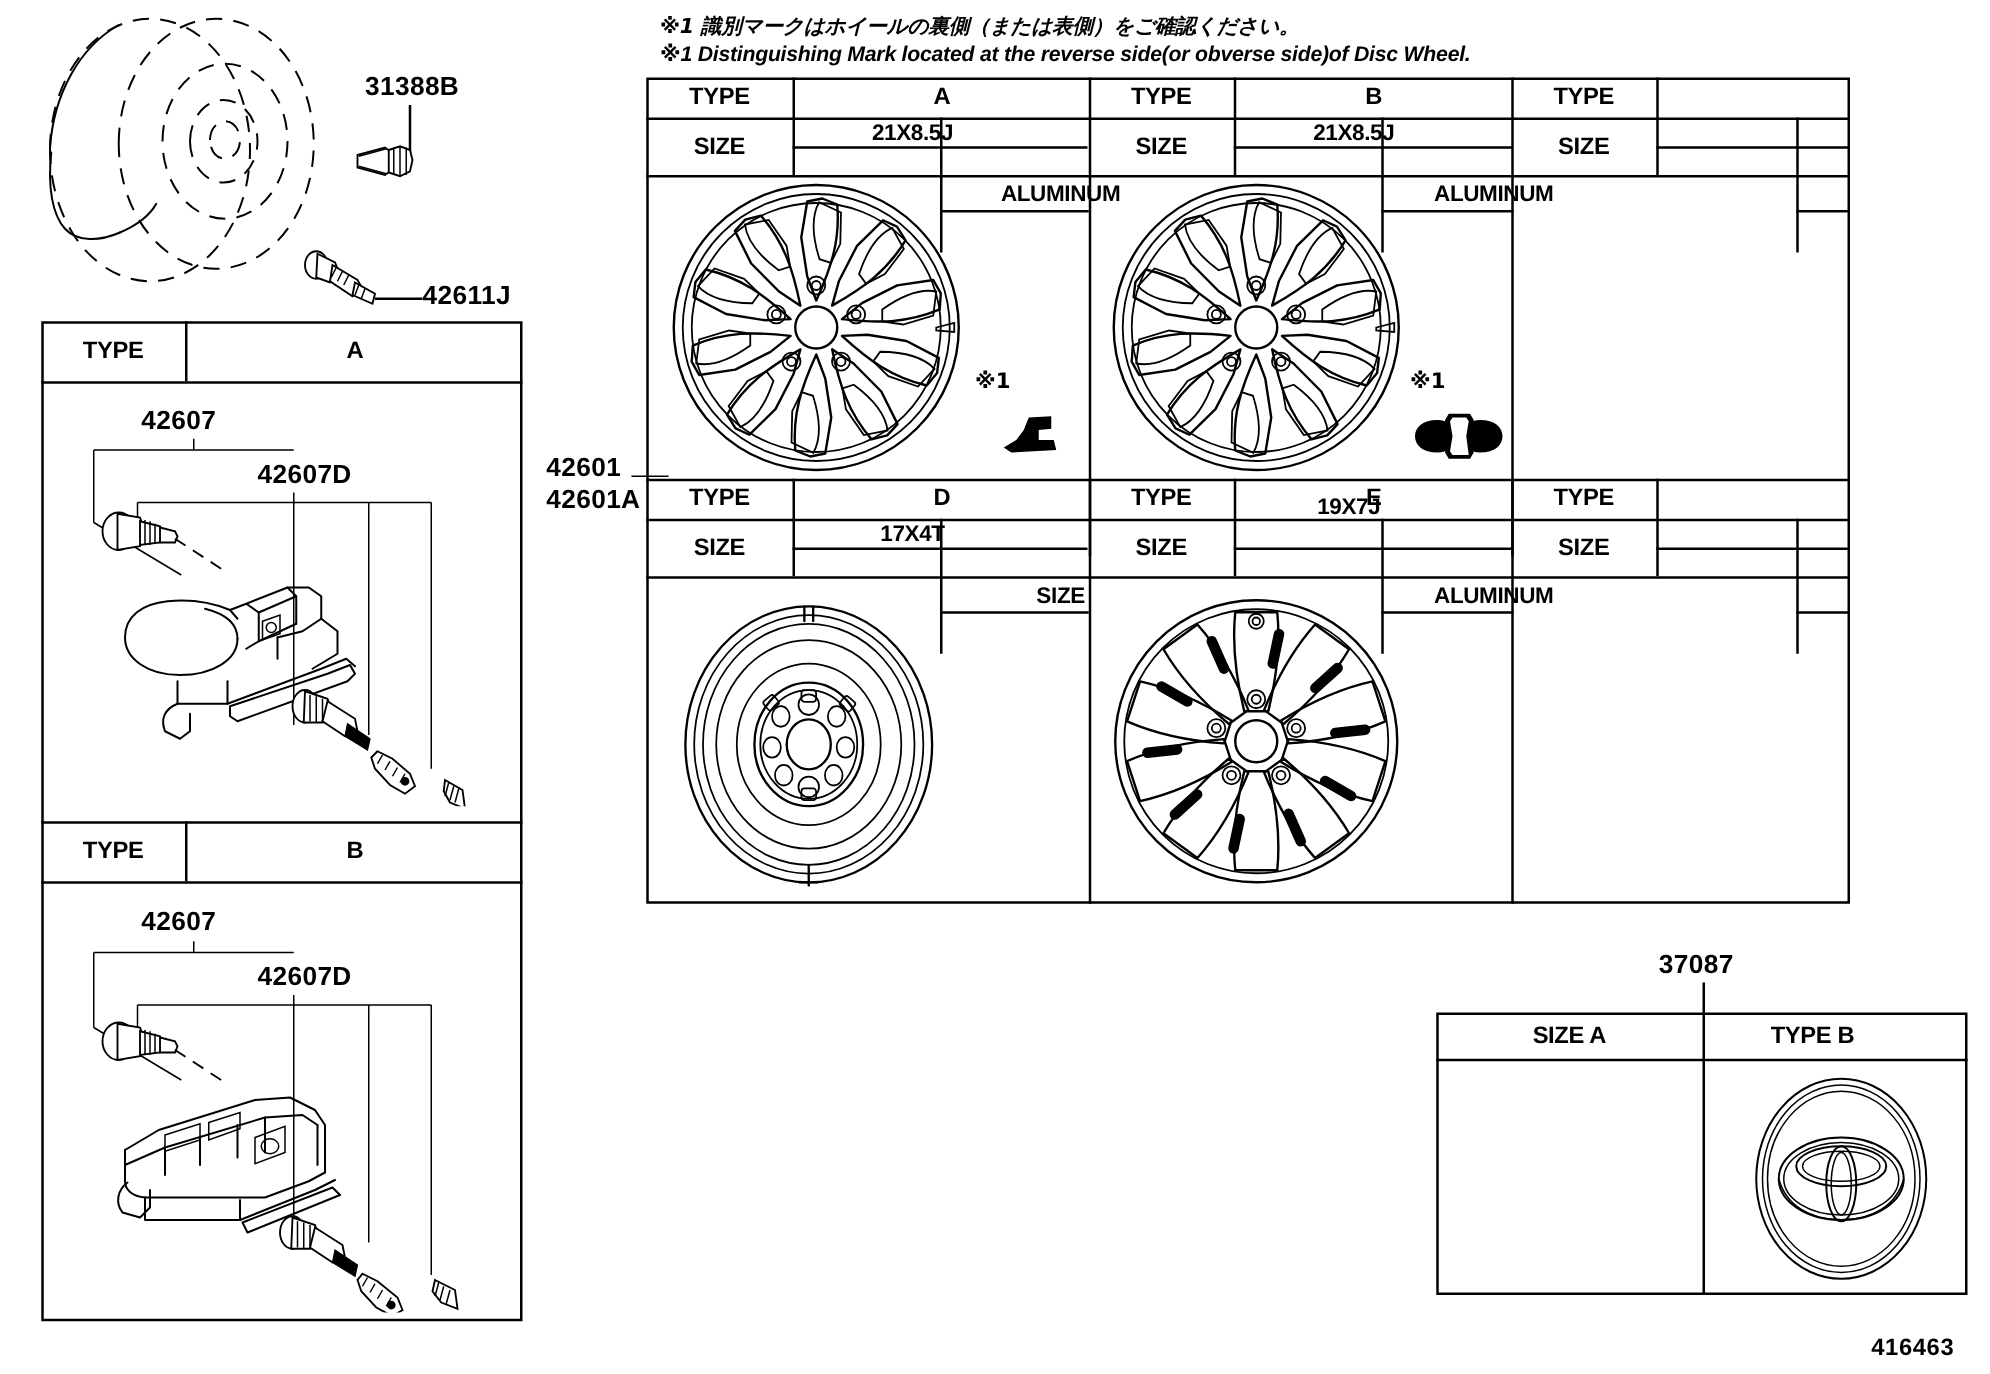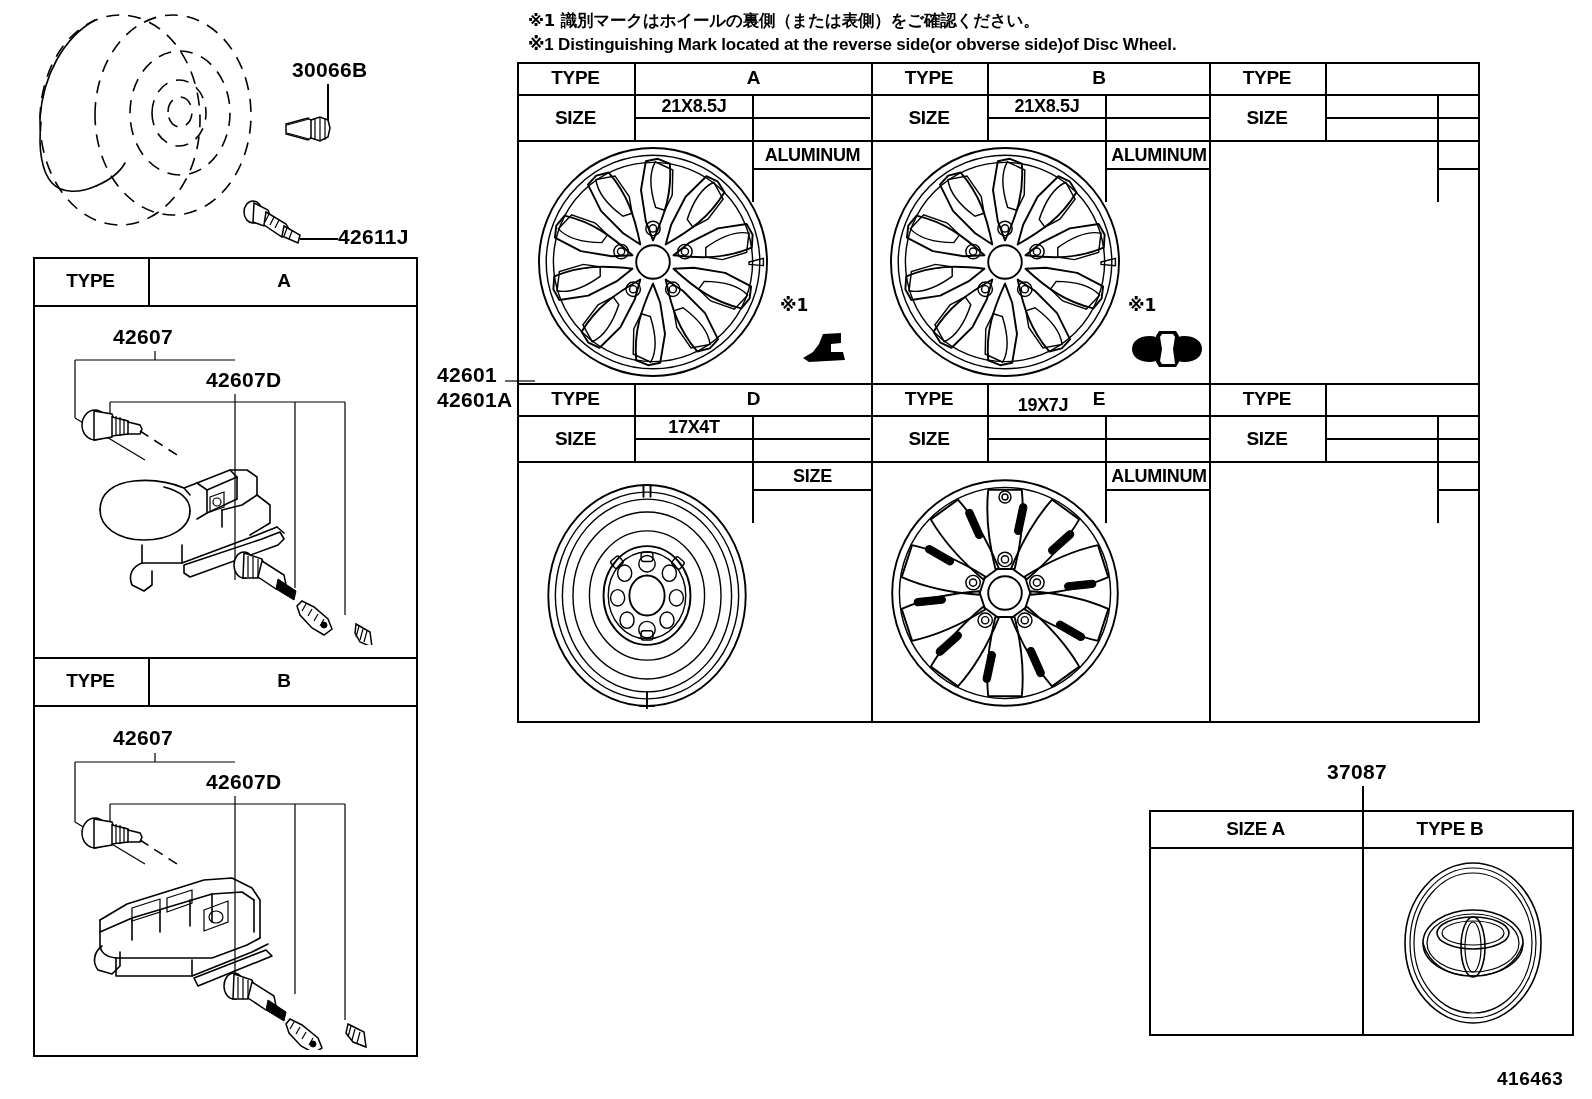--- a/index.html
+++ b/index.html
@@ -2,27 +2,27 @@
 <html><head>
 <meta charset="utf-8">
 <style>
   html,body{margin:0;padding:0;background:#fff;}
   body{
     width:1592px;height:1099px;position:relative;overflow:hidden;
     font-family:"Liberation Sans","DejaVu Sans",sans-serif;
     color:#000;
   }
   .abs{position:absolute;}
-  .note{font-size:17px;font-weight:700;letter-spacing:-0.2px;white-space:nowrap;}
+  .note{font-size:17px;font-weight:700;letter-spacing:-0.2px;white-space:nowrap;font-style:italic;}
   .note-jp{font-family:"DejaVu Sans",sans-serif;font-size:16.5px;font-weight:700;}
   .pn{font-size:21px;font-weight:700;letter-spacing:0.3px;white-space:nowrap;}
   .cellTxt{font-size:19px;font-weight:700;letter-spacing:-0.3px;
            display:flex;align-items:center;justify-content:center;
            width:100%;height:100%;text-align:center;}
-  .cellTxt.sm{font-size:18px;}
+  .cellTxt.sm{font-size:18px;margin-left:36px;}
   
   .frame{border:2px solid #000;box-sizing:border-box;}
   .vline{position:absolute;background:#000;width:2px;}
   .hline{position:absolute;background:#000;height:2px;}
   .leader{position:absolute;background:#000;}
   .lead-v{width:1.5px;}
   .lead-h{height:1.5px;}
   .docid{font-size:19px;font-weight:700;letter-spacing:0.5px;}
   svg{display:block;}
   .ln{fill:none;stroke:#000;stroke-width:1.6;stroke-linejoin:round;stroke-linecap:round;}
@@ -45,21 +45,21 @@
     <path class="ln-dash" d="M130 113 a50 62 0 0 1 50 -62 a50 62 0 0 1 50 62 a50 62 0 0 1 -50 62 a50 62 0 0 1 -50 -62 z"></path>
     <path class="ln-dash" d="M152 113 a27 33 0 0 1 27 -33 a27 33 0 0 1 27 33 a27 33 0 0 1 -27 33 a27 33 0 0 1 -27 -33 z"></path>
     <path class="ln-dash" d="M168 112 a12 15 0 0 1 12 -15 a12 15 0 0 1 12 15 a12 15 0 0 1 -12 15 a12 15 0 0 1 -12 -15 z"></path>
 
     <path class="ln" d="M41 122 C 38 150 42 172 52 183 C 62 194 80 193 96 186"></path>
     <path class="ln" d="M96 186 C 110 180 120 172 125 163"></path>
     <path class="ln" d="M40 118 C 43 76 63 38 95 20"></path>
   </svg>
 </div>
 
-<div class="abs pn" style="left:292px;top:58px;">30066B</div>
+<div class="abs pn" style="left:292px;top:58px;">31388B</div>
 <div class="leader lead-v abs" style="left:327px;top:84px;height:48px;"></div>
 
 <div class="abs" style="left:282px;top:108px;">
   <svg width="62" height="42" viewBox="0 0 62 42">
     <path class="wh" d="M4 16 L26 10 L30 13 L30 29 L26 32 L4 26 Z"></path>
     <path class="wh" d="M29 12 L38 9 L46 12 L48 20 L46 29 L38 33 L29 30 Z"></path>
     <path class="ln-thin" d="M33 10 L33 32 M38 9 L38 33 M43 10 L43 32"></path>
     <path class="ln-thin" d="M5 17 L27 11 M5 25 L27 31"></path>
   </svg>
 </div>

